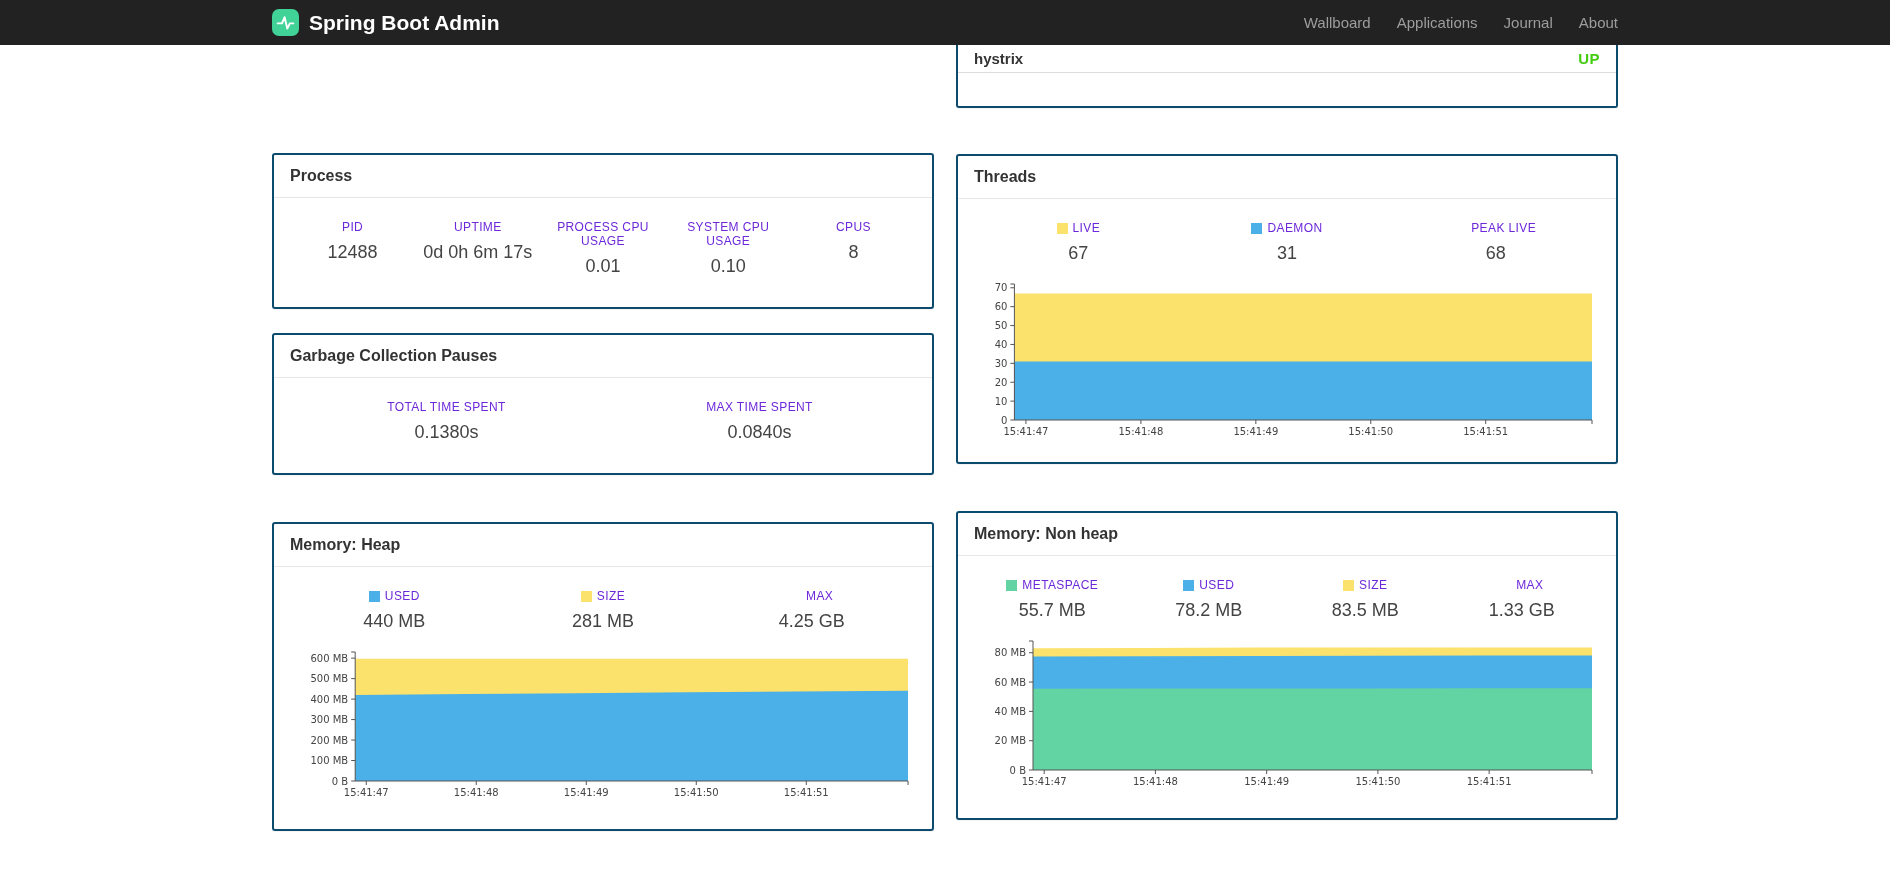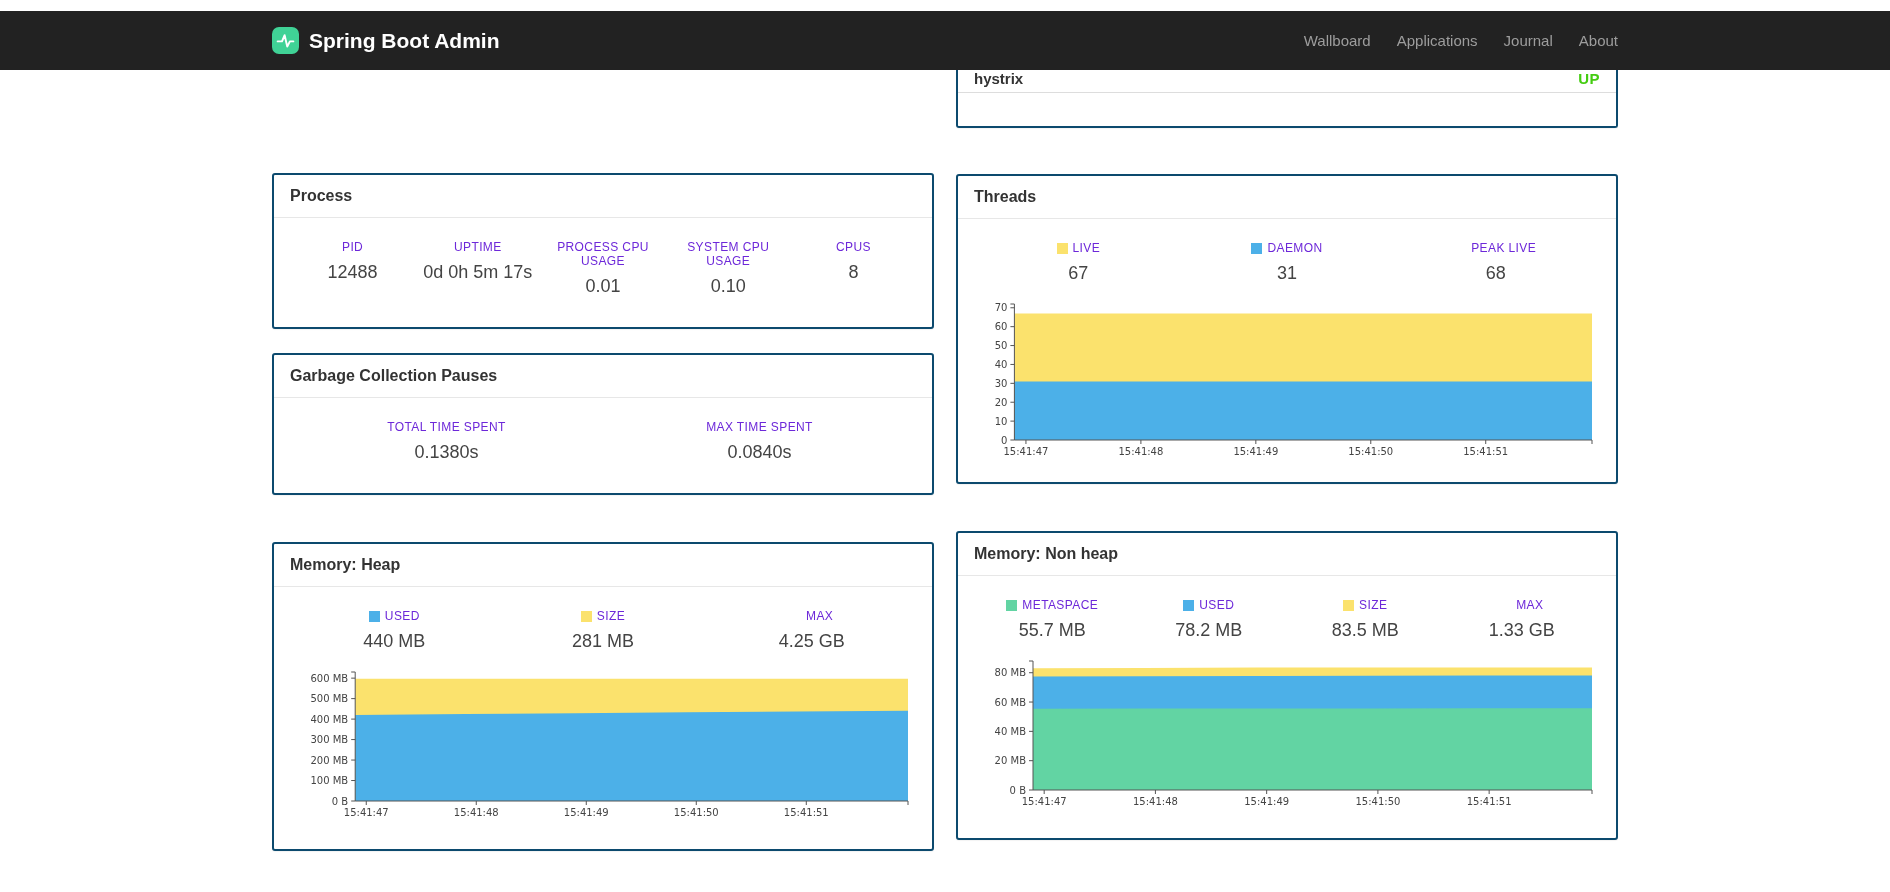--- a/index.html
+++ b/index.html
@@ -5,41 +5,41 @@
   * { box-sizing: border-box; margin: 0; padding: 0; }
   html,body { width: 1890px; height: 892px; }
   body {
     background: #ffffff;
     font-family: "Liberation Sans", sans-serif;
     overflow: hidden;
     position: relative;
   }
   
   .navbar {
-    position: absolute; top: 11px; left: 0; right: 0; height: 59px;
+    position: absolute; top: 0; left: 0; right: 0; height: 45px;
     background: #222222; z-index: 10;
   }
   .nav-inner {
     width: 1346px; margin: 0 auto; height: 100%;
     display: flex; align-items: center;
   }
   .brand { display: flex; align-items: center; gap: 10px; color: #ffffff;
     font-size: 21px; font-weight: bold; text-decoration: none; }
   .logo {
     width: 27px; height: 27px; border-radius: 7px; background: #40d296;
     display: flex; align-items: center; justify-content: center; flex: 0 0 auto;
   }
   .nav-links { margin-left: auto; display: flex; align-items: center; }
   .nav-links a {
     color: #9d9d9d; font-size: 15px; text-decoration: none; padding: 0 13px;
   }
   .nav-links a:last-child { padding-right: 0; }
   
   .content { width: 1346px; margin: 0 auto; padding-top: 45px; display: flex; gap: 22px; }
-  .col { flex: 1; min-width: 0; margin-top: 20px; }
+  .col { flex: 1; min-width: 0; }
   .col-left { padding-top: 108px; }
   
   .panel {
     background: #fff; border: 2px solid #0c4a6e; border-radius: 3px;
     box-shadow: 0 1px 1px rgba(0,0,0,.05);
     margin-bottom: 24px;
   }
   .gap-lg { margin-bottom: 47px; }
   .panel-cut { border-top: none; border-radius: 0 0 3px 3px; margin-bottom: 46px; }
   .health-row {
@@ -98,21 +98,21 @@
 
     <div class="panel">
       <div class="panel-header">Process</div>
       <div class="stats">
         <div class="stat">
           <div class="stat-label">PID</div>
           <div class="stat-value">12488</div>
         </div>
         <div class="stat">
           <div class="stat-label">UPTIME</div>
-          <div class="stat-value">0d 0h 5m 17s</div>
+          <div class="stat-value">0d 0h 6m 17s</div>
         </div>
         <div class="stat">
           <div class="stat-label">PROCESS CPU USAGE</div>
           <div class="stat-value">0.01</div>
         </div>
         <div class="stat">
           <div class="stat-label">SYSTEM CPU USAGE</div>
           <div class="stat-value">0.10</div>
         </div>
         <div class="stat">

